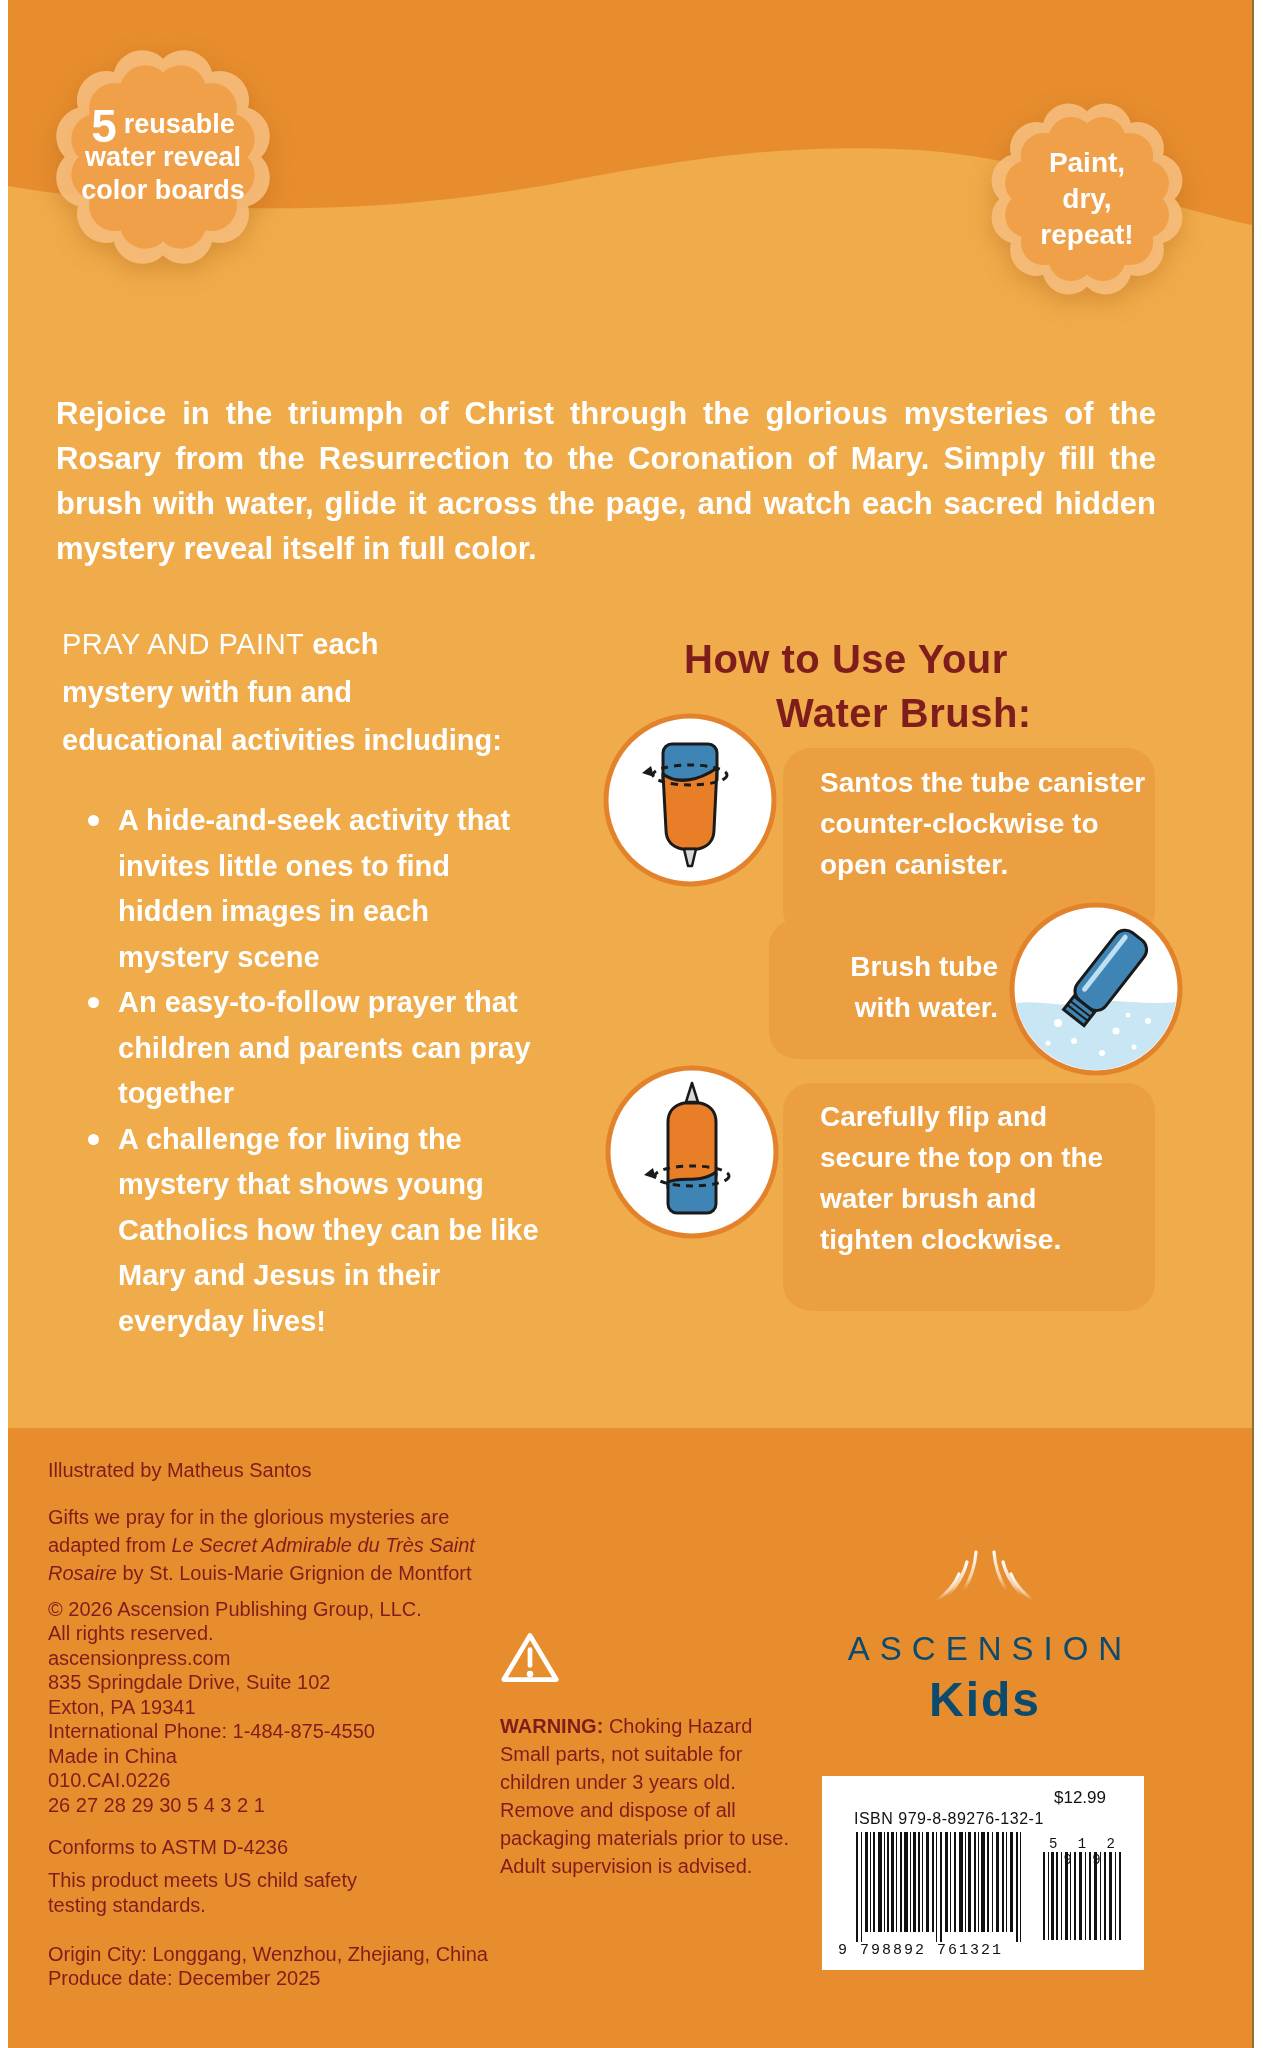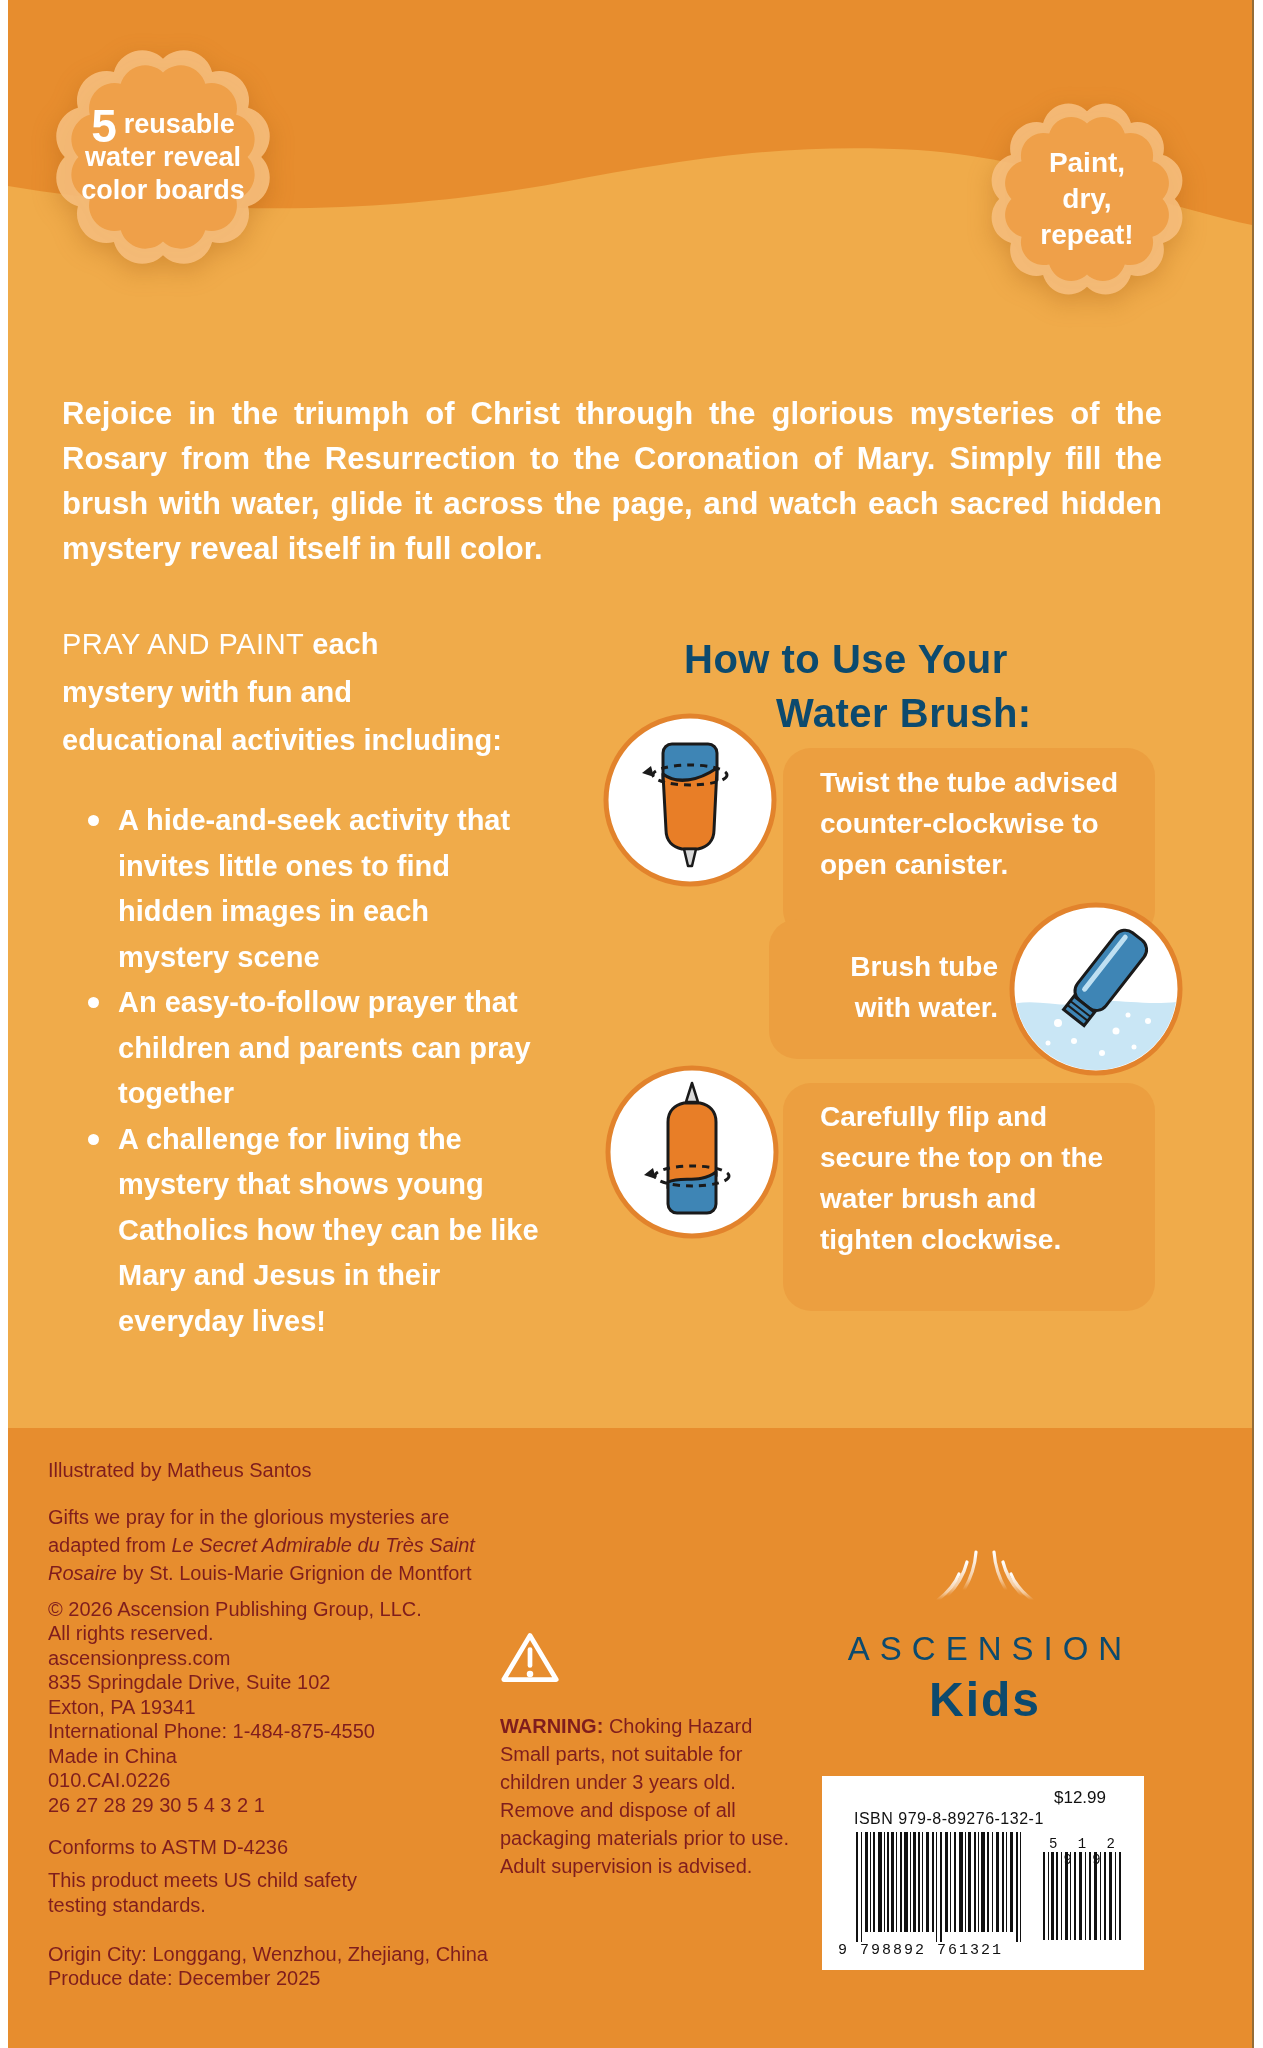--- a/index.html
+++ b/index.html
@@ -17,34 +17,34 @@
              filter:drop-shadow(0 8px 12px rgba(150,75,5,.30));}
   .badge-text{position:absolute;inset:0;display:flex;flex-direction:column;justify-content:center;
               align-items:center;color:#ffffff;font-weight:bold;text-align:center;z-index:2;}
   .badge-left{left:42px;top:44px;width:226px;height:226px;}
   .badge-left .badge-text{font-size:27px;line-height:33px;}
   .badge-left .num{font-size:46px;line-height:33px;margin-right:7px;position:relative;top:2px;}
   .badge-left .l1{display:flex;align-items:center;}
   .badge-right{left:978px;top:98px;width:202px;height:202px;}
   .badge-right .badge-text{font-size:28px;line-height:36px;}
   
-  .intro{position:absolute;left:54px;top:360px;width:1100px;color:#ffffff;font-weight:bold;
+  .intro{position:absolute;left:48px;top:360px;width:1100px;color:#ffffff;font-weight:bold;
          font-size:31px;line-height:45px;text-align:justify;}
   
   .act-heading{position:absolute;left:54px;top:620px;width:520px;color:#ffffff;
                font-size:29px;line-height:48px;}
   .act-heading b{font-weight:normal;letter-spacing:.5px;}
   .act-heading span{font-weight:bold;}
   .bullets{position:absolute;left:52px;top:798px;width:470px;color:#ffffff;}
   .bullet{position:relative;padding-left:58px;font-size:29px;line-height:45.5px;font-weight:bold;
           width:430px;}
   .bullet .dot{position:absolute;left:28px;top:17px;width:11px;height:11px;border-radius:50%;
                background:#ffffff;}
   
-  .howto-title{position:absolute;left:676px;top:632px;color:#0c4a6e;font-weight:bold;
+  .howto-title{position:absolute;left:676px;top:632px;color:#7f1d1d;font-weight:bold;
                font-size:40px;line-height:54px;letter-spacing:.5px;}
   .howto-title .l2{margin-left:92px;}
   .step-box{position:absolute;background:#EC9F40;border-radius:28px;}
   .box1{left:775px;top:748px;width:372px;height:190px;}
   .box2{left:761px;top:919px;width:380px;height:140px;}
   .box3{left:775px;top:1083px;width:372px;height:228px;}
   .step-text{position:absolute;color:#ffffff;font-weight:bold;font-size:28px;line-height:41px;z-index:3;}
   .t1{left:812px;top:762px;width:330px;}
   .t2{left:790px;top:946px;width:200px;text-align:right;}
   .t3{left:812px;top:1096px;width:300px;}
@@ -144,21 +144,21 @@
     </div>
 
     <div class="howto-title">
       <div class="l1">How to Use Your</div>
       <div class="l2">Water Brush:</div>
     </div>
 
     <div class="step-box box1"></div>
     <div class="step-box box2"></div>
     <div class="step-box box3"></div>
-    <div class="step-text t1">Twist the tube advised counter-clockwise to open canister.</div>
+    <div class="step-text t1">Santos the tube canister counter-clockwise to open canister.</div>
     <div class="step-text t2">Brush tube with water.</div>
     <div class="step-text t3">Carefully flip and secure the top on the water brush and tighten clockwise.</div>
 
     <svg class="circ c1" viewBox="0 0 176 176">
       <circle cx="88" cy="88" r="84" fill="#ffffff" stroke="#E2832C" stroke-width="5"></circle>
       <g stroke="#1a1a1a" stroke-width="3" stroke-linejoin="round">
         <path d="M70,32 h36 a9,9 0 0 1 9,9 v27 h-54 v-27 a9,9 0 0 1 9,-9 z" fill="#3E85B5"></path>
         <path d="M61,62 C75,73 96,69 115,56 L112,118 C112,129 105,135 96,137 L80,137 C71,135 64,129 64,118 Z" fill="#E87E27"></path>
         <path d="M82,137 h12 l-4,17 h-4 z" fill="#d9d9d9" stroke-width="2.5"></path>
       </g>

